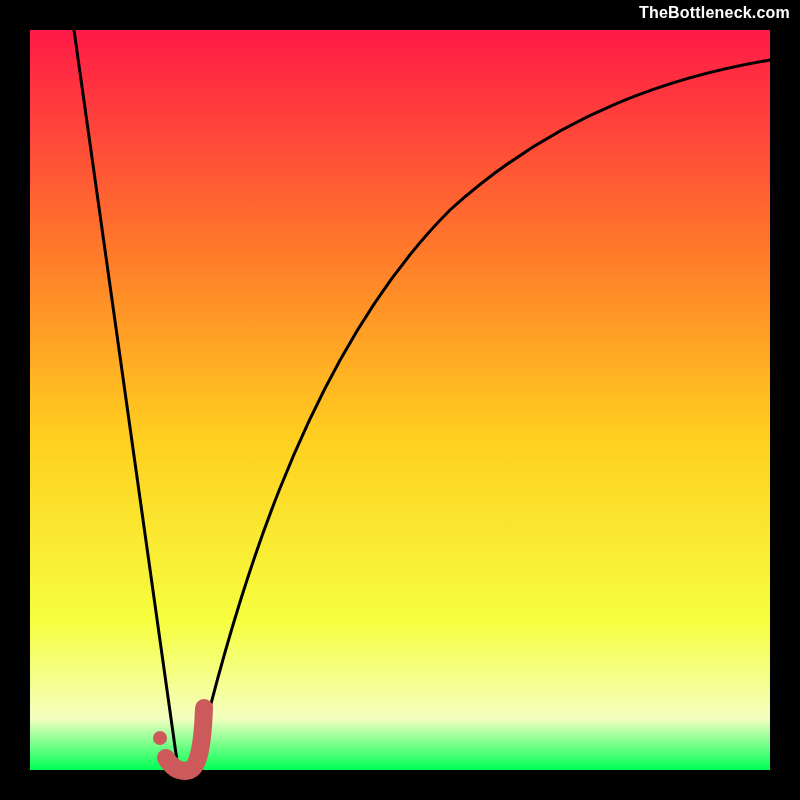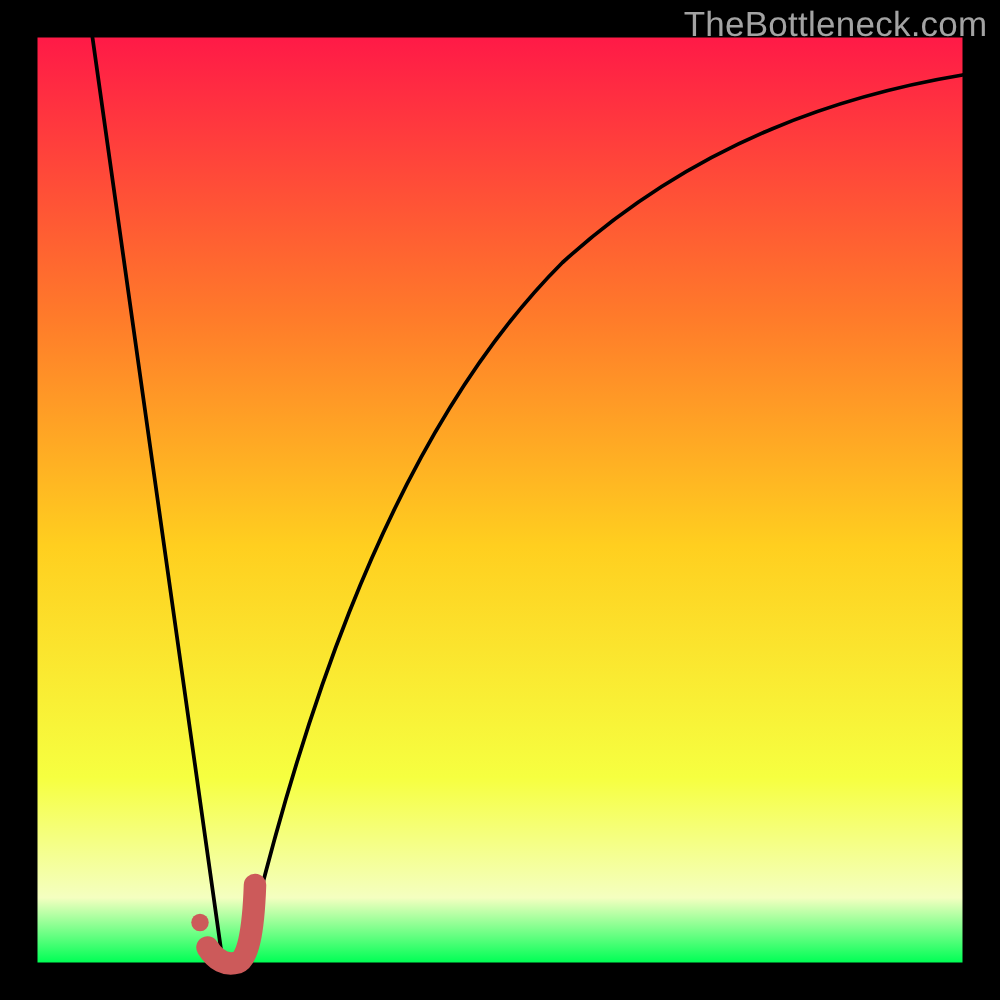--- a/index.html
+++ b/index.html
@@ -16,23 +16,23 @@
     top: 0;
     width: 800px;
     height: 800px;
     background: #000;
   }
   .watermark {
     position: absolute;
     top: 4px;
     right: 10px;
     font-family: Arial, Helvetica, sans-serif;
-    font-size: 28px;
-    font-weight: 400;
-    color: #a3a3a3;
+    font-size: 16px;
+    font-weight: 700;
+    color: #ffffff;
     letter-spacing: 0.2px;
   }
   svg {
     position: absolute;
     left: 0;
     top: 0;
   }
 </style>
 </head>
 <body>

